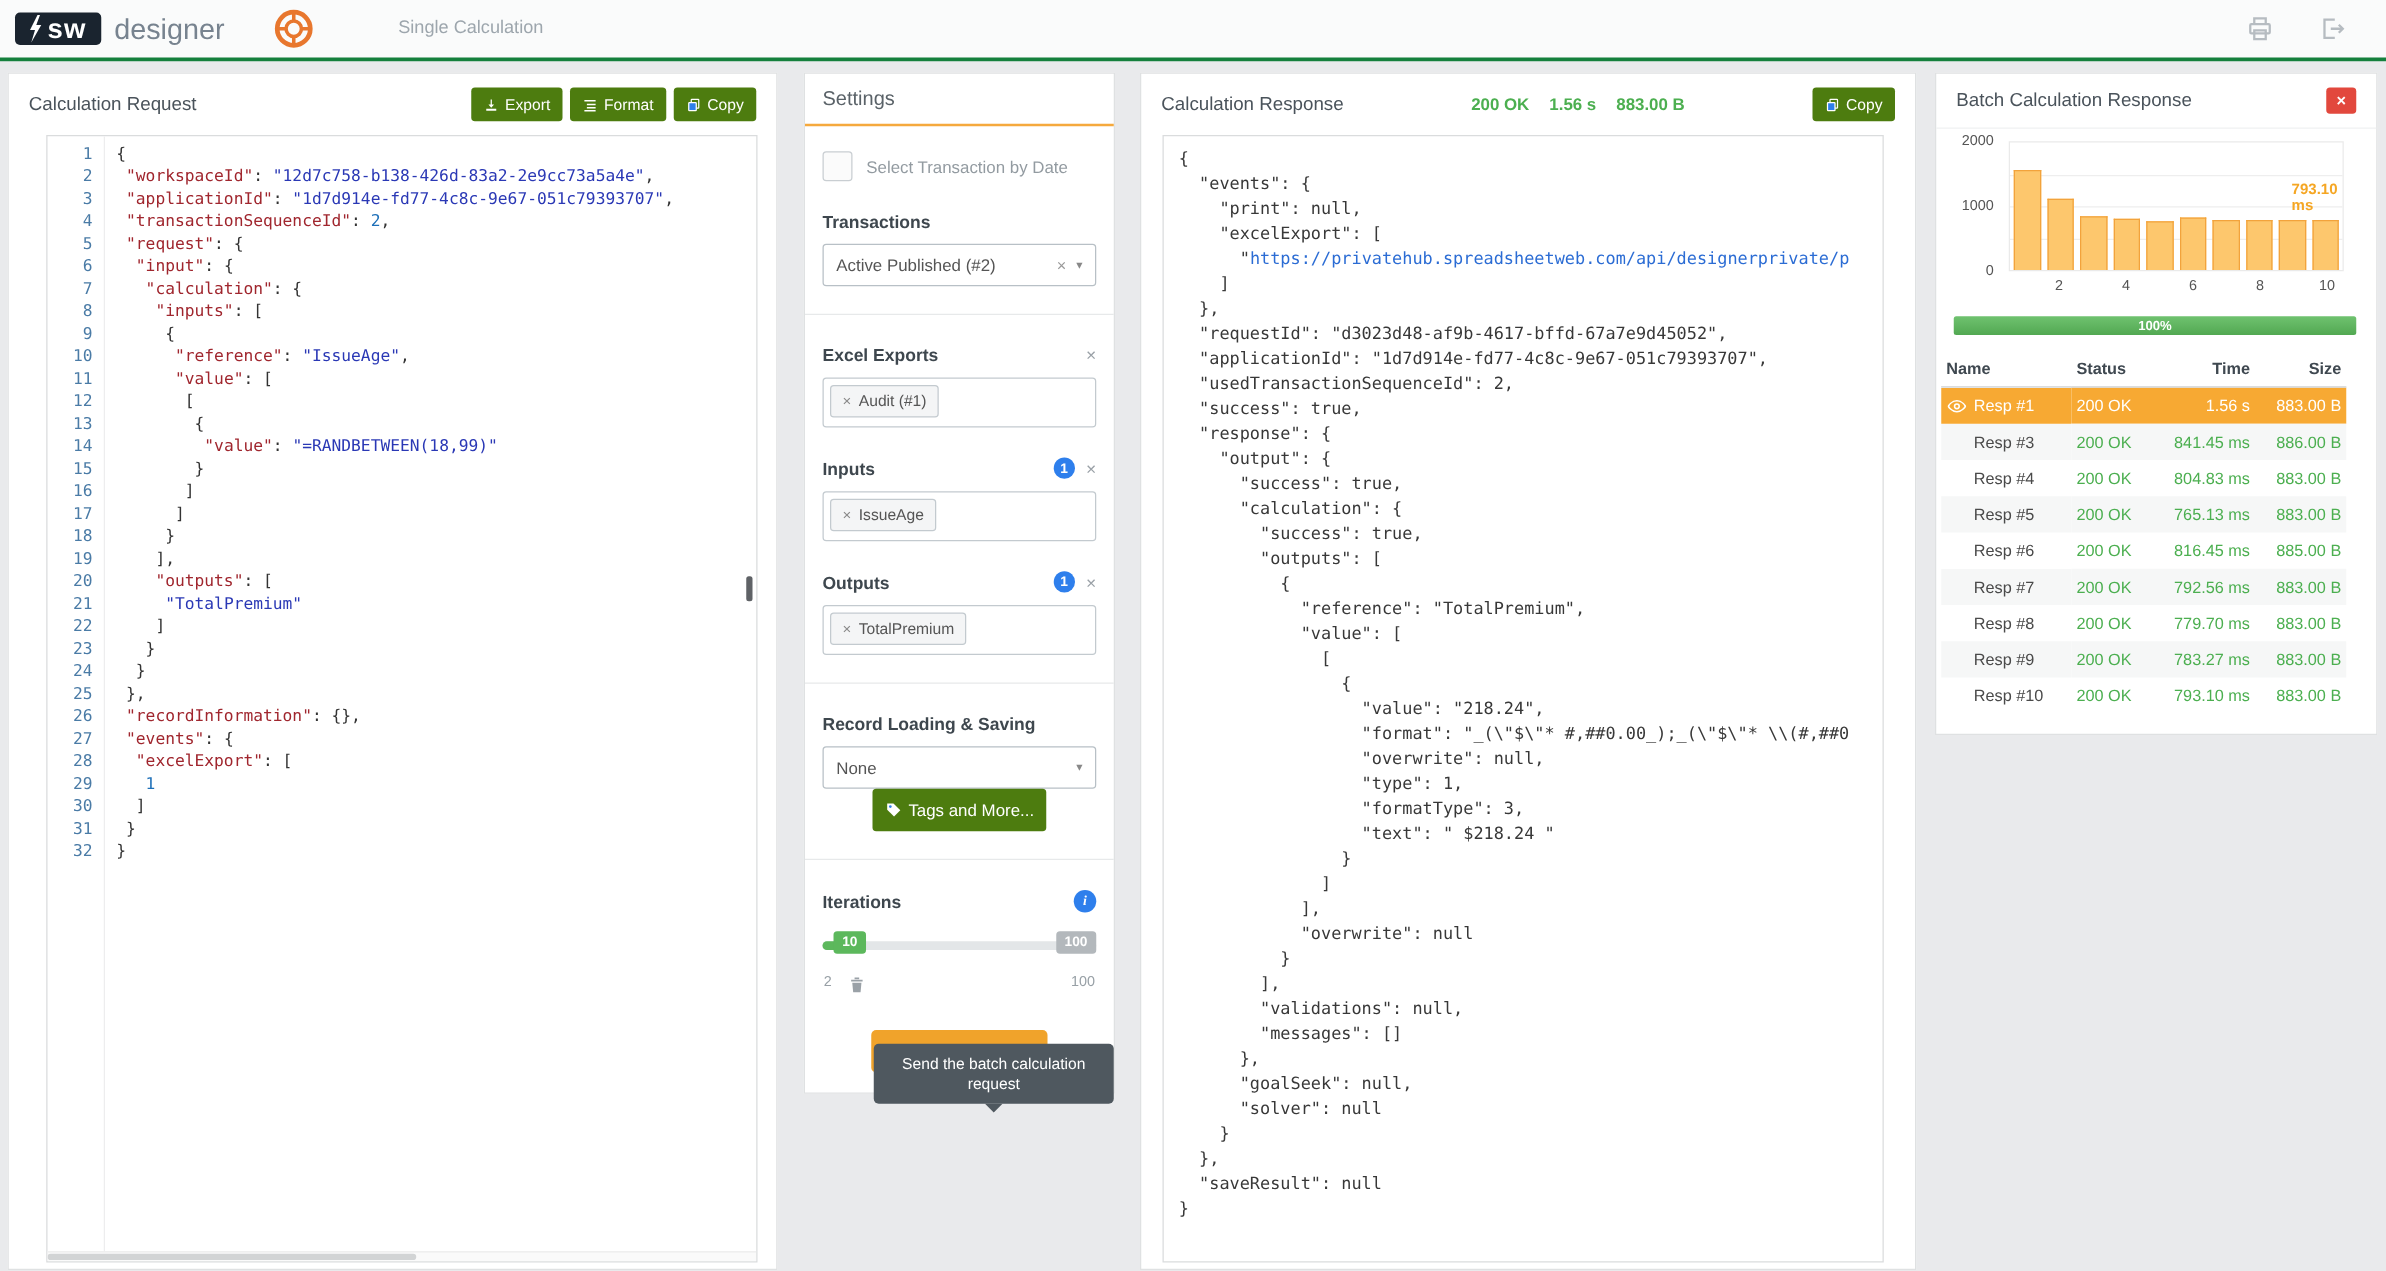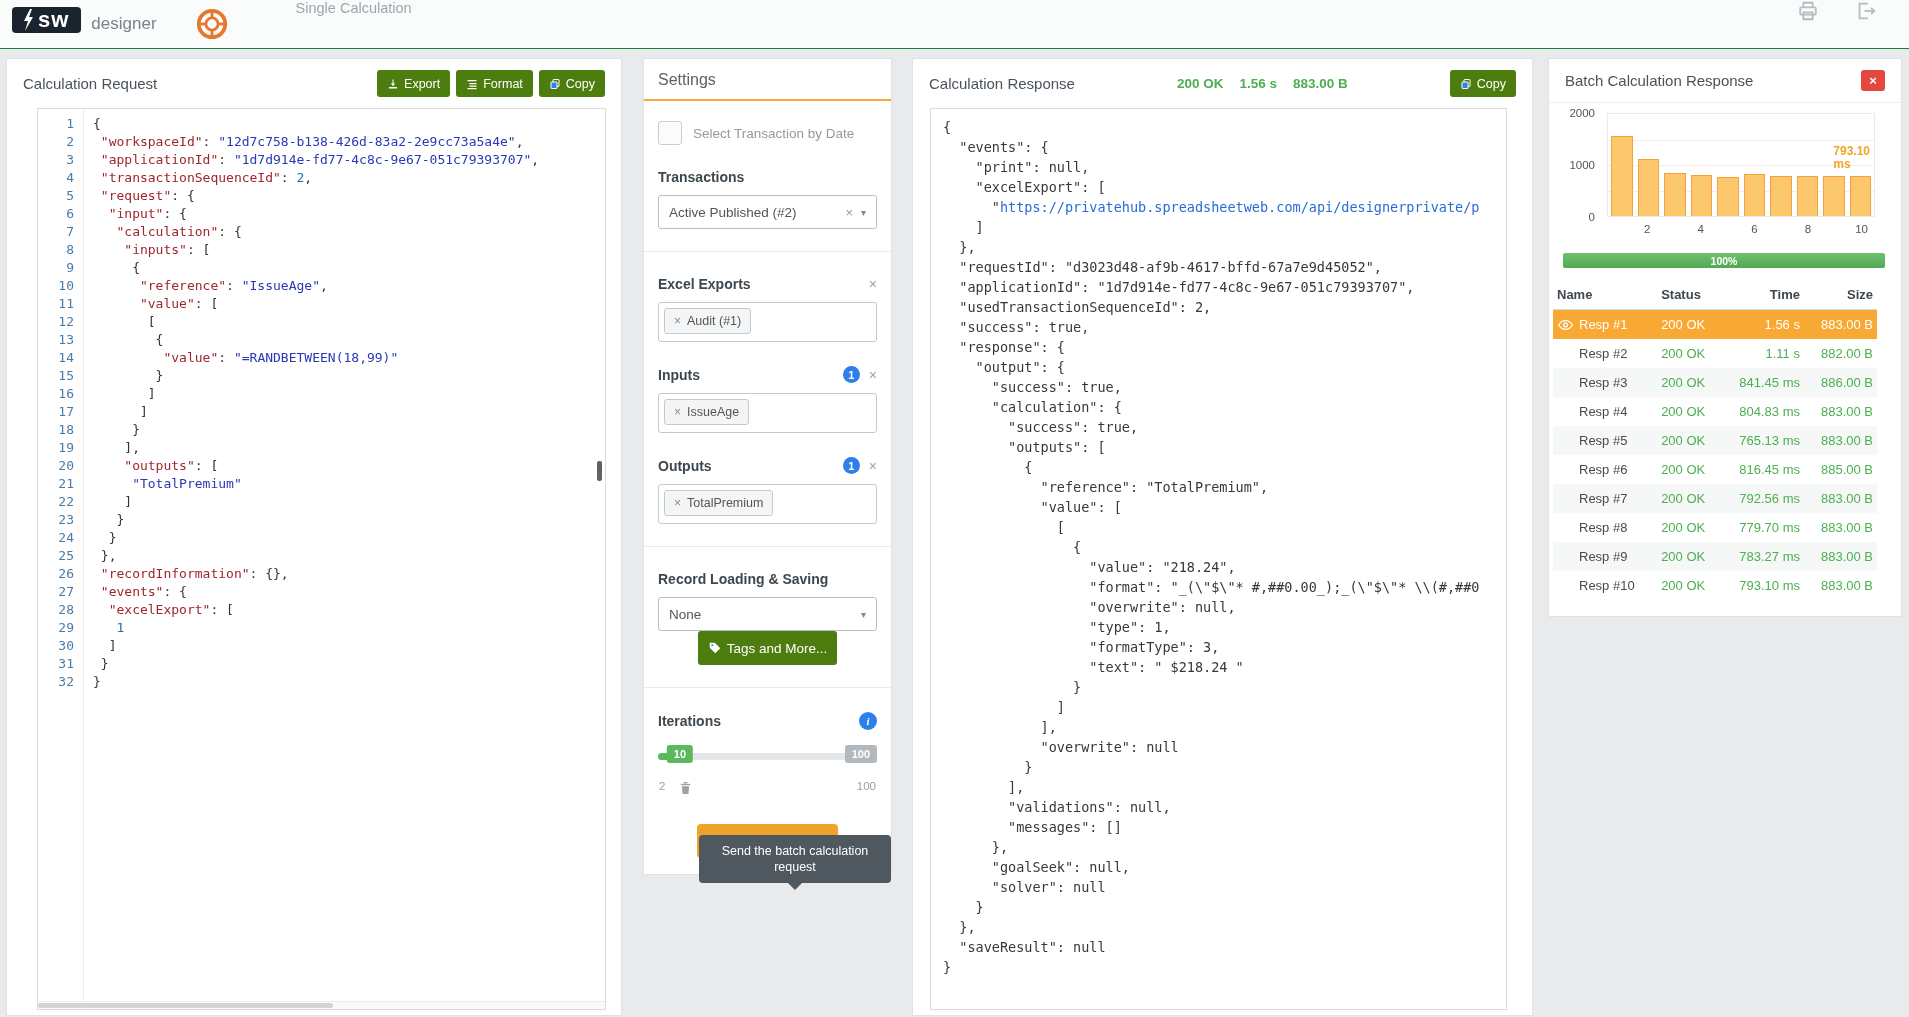--- a/index.html
+++ b/index.html
@@ -1,25 +1,25 @@
 <!DOCTYPE html>
 <html><head>
 <meta charset="utf-8">
 <style>
   *{margin:0;padding:0;box-sizing:border-box}
   html,body{background:#e9eaec;font-family:"Liberation Sans",sans-serif}
   #root{position:relative;width:1909px;height:1017px;background:#e9eaec;overflow:hidden}
 
   
   .topbar{position:absolute;left:0;top:0;width:100%;height:49px;background:#fafbfb;
-    border-bottom:1px solid #15803d;display:flex;align-items:flex-start;z-index:10}
+    border-bottom:3px solid #15803d;display:flex;align-items:center;z-index:10}
   .logo{display:flex;align-items:center;margin:7px 0 7px 12px;background:#1a242f;border-radius:4px;
     padding:0 12px 0 9px;gap:3px;cursor:pointer}
   .logo .sw{color:#fff;font-weight:bold;font-size:22px;letter-spacing:1px}
-  .brand{align-self:center;margin-left:10px;color:#77838f;font-size:17px}
+  .brand{align-self:center;margin-left:10px;color:#77838f;font-size:23px}
   .help{align-self:center;margin-left:38px;cursor:pointer;display:flex}
   .tabs{display:flex;margin-left:40px}
   .tab{display:flex;align-items:center;padding:0 27px;font-size:14.5px;color:#9da6ad;cursor:pointer;
     border-bottom:3px solid transparent}
   .tab.active{background:#fff;color:#434c54;border-bottom-color:#2b7ff2;
     border-left:1px solid #eceeef;border-right:1px solid #eceeef}
   .top-icons{margin-left:auto;display:flex;align-items:center;gap:36px;padding-right:32px}
   .top-icons span{display:flex;cursor:pointer}
 
   
@@ -523,26 +523,20 @@
             <td class="name"><span class="eye">
                 <svg width="15" height="15" viewBox="0 0 24 24" fill="none" stroke="#fff" stroke-width="2">
                   <path d="M1 12s4-7 11-7 11 7 11 7-4 7-11 7S1 12 1 12z"></path>
                   <circle cx="12" cy="12" r="3"></circle>
                 </svg>
               </span>Resp #1</td>
             <td class="g">200 OK</td>
             <td class="g r">1.56 s</td>
             <td class="g r">883.00 B</td>
           </tr>
-          <tr>
-            <td class="name">Resp #2</td>
-            <td class="g">200 OK</td>
-            <td class="g r">1.11 s</td>
-            <td class="g r">882.00 B</td>
-          </tr>
           <tr class="odd">
             <td class="name">Resp #3</td>
             <td class="g">200 OK</td>
             <td class="g r">841.45 ms</td>
             <td class="g r">886.00 B</td>
           </tr>
           <tr>
             <td class="name">Resp #4</td>
             <td class="g">200 OK</td>
             <td class="g r">804.83 ms</td>

